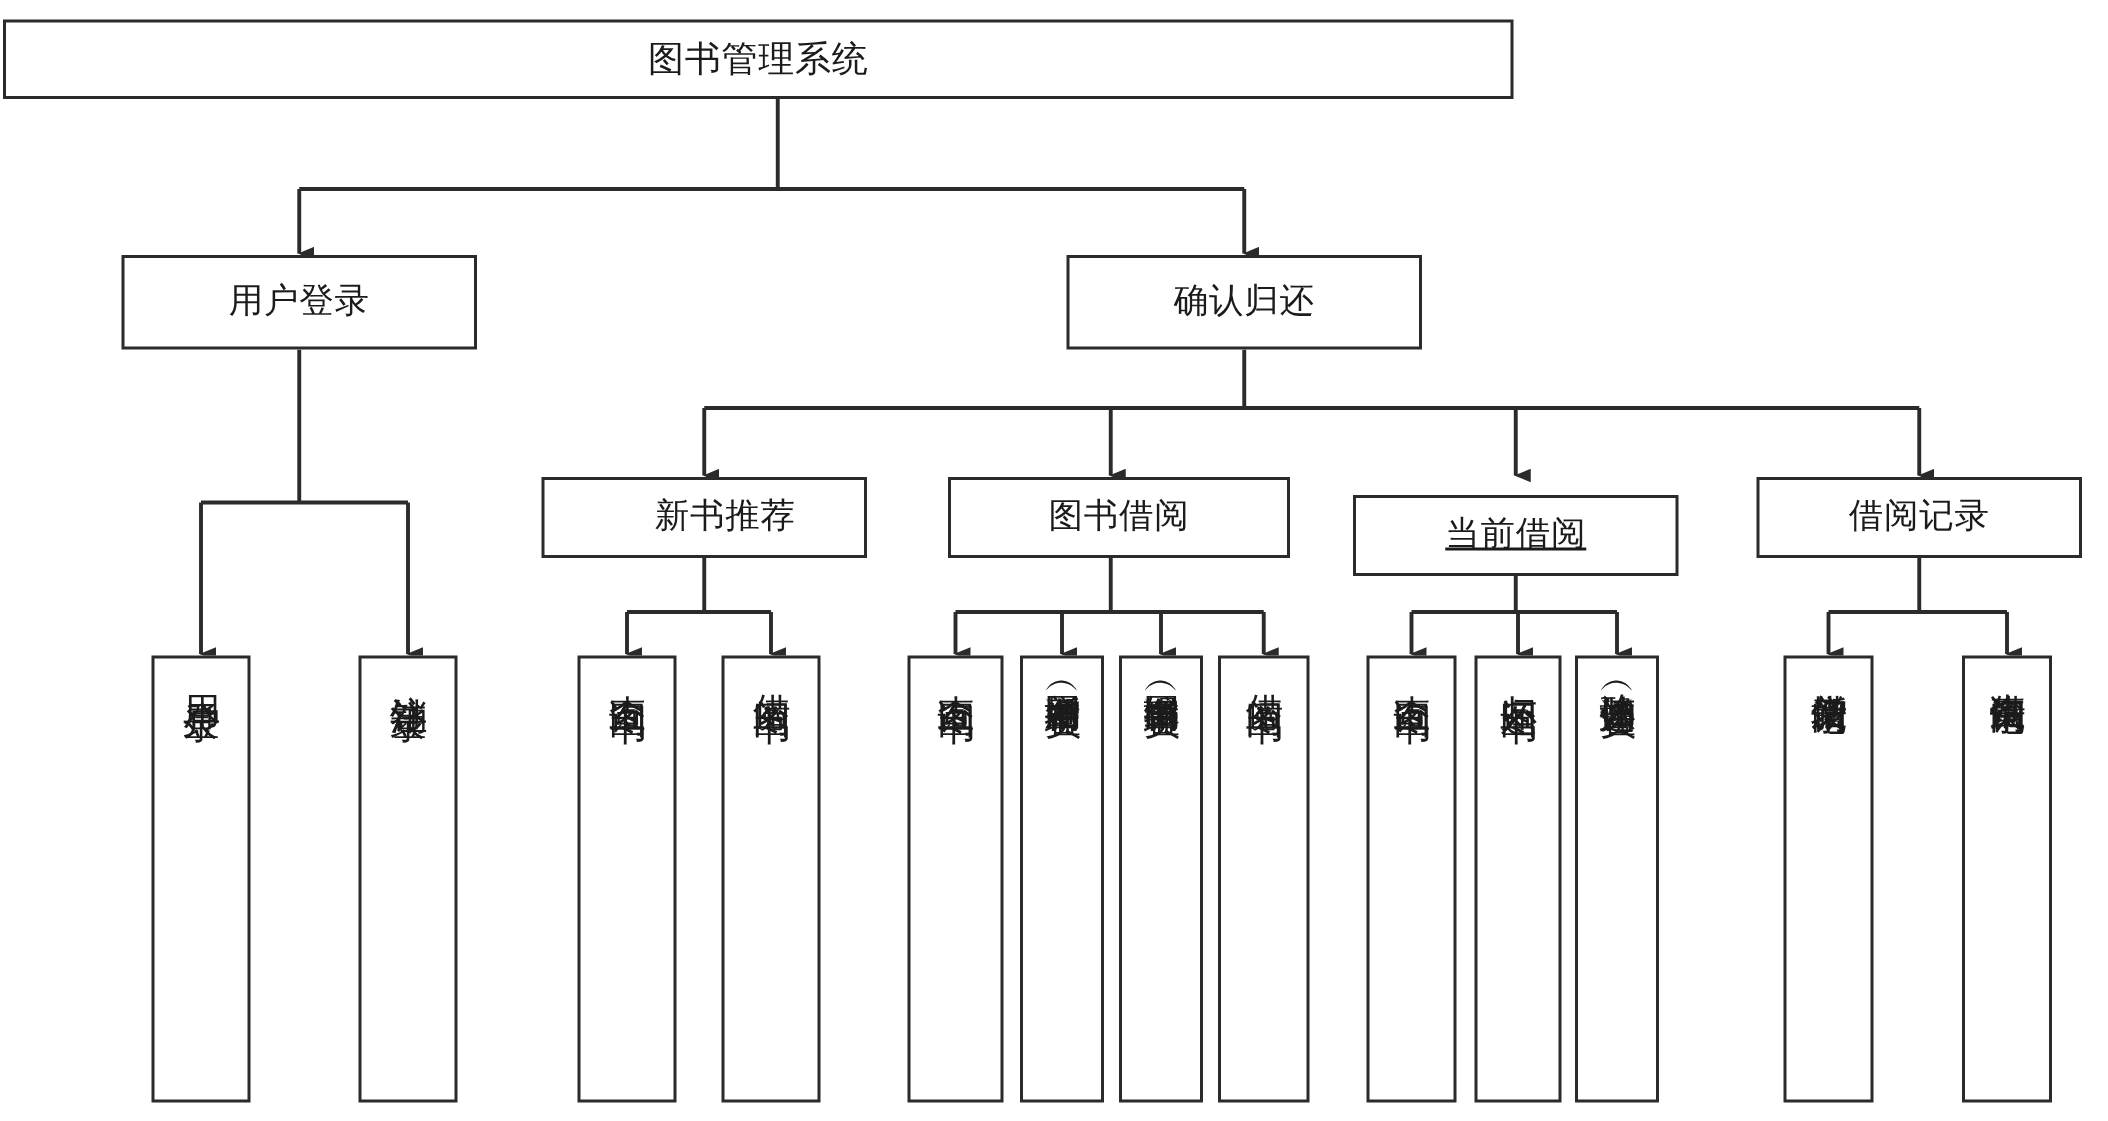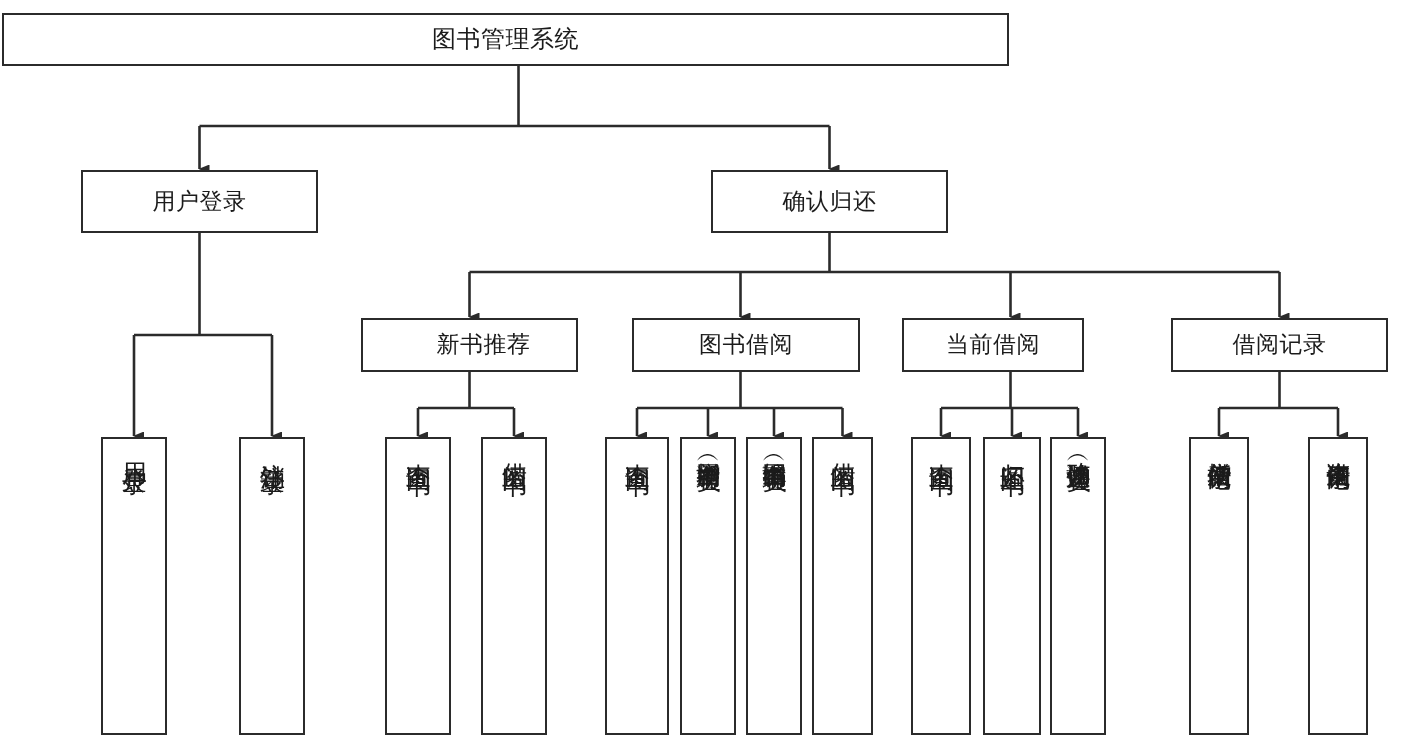--- a/index.html
+++ b/index.html
@@ -134,21 +134,21 @@
       </div>
       <div class="node horizontal" style="left: 711px; top: 170px; width: 237px; height: 63px;">
         <span class="label">确认归还</span>
       </div>
       <div class="node horizontal" style="left: 361px; top: 318px; width: 217px; height: 54px; padding-left: 28px;">
         <span class="label">新书推荐</span>
       </div>
       <div class="node horizontal" style="left: 632px; top: 318px; width: 228px; height: 54px;">
         <span class="label">图书借阅</span>
       </div>
-      <div class="node horizontal" style="left: 902px; top: 318px; width: 182px; height: 54px;">
+      <div class="node horizontal" style="left: 902px; top: 330px; width: 217px; height: 54px; text-decoration: underline;">
         <span class="label">当前借阅</span>
       </div>
       <div class="node horizontal" style="left: 1171px; top: 318px; width: 217px; height: 54px;">
         <span class="label">借阅记录</span>
       </div>
       <div class="node vertical" style="left: 101px; top: 437px; width: 66px; height: 298px;">
         <span class="label">用户登录</span>
       </div>
       <div class="node vertical" style="left: 239px; top: 437px; width: 66px; height: 298px;">
         <span class="label">注销登录</span>

